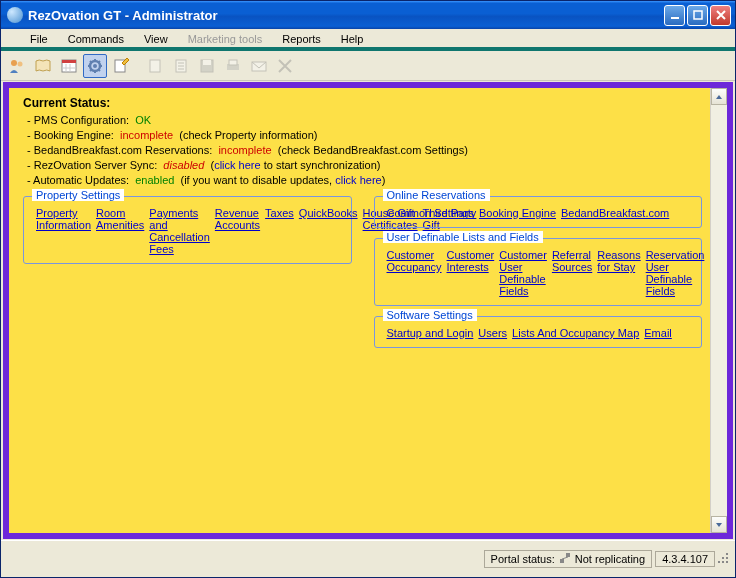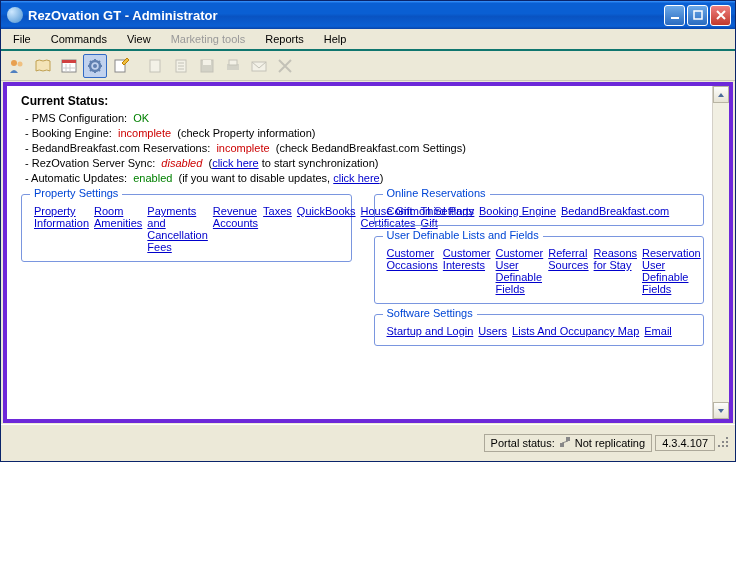--- a/index.html
+++ b/index.html
@@ -5,21 +5,21 @@
   * { box-sizing: border-box; }
   body {
     margin: 0;
     font-family: Tahoma, Arial, sans-serif;
     font-size: 11px;
     background: #fff;
     overflow: hidden;
   }
   .window {
     width: 736px;
-    height: 462px;
+    height: 578px;
     border: 1px solid #0a246a;
     background: #ece9d8;
     display: flex;
     flex-direction: column;
     position: relative;
   }
   .titlebar {
     height: 28px;
     background: linear-gradient(to bottom, #3a95ff 0%, #0a5fd3 8%, #0a5fd3 45%, #0953c2 55%, #0a5fd3 90%, #0843a8 100%);
     display: flex;
@@ -48,24 +48,24 @@
     justify-content: center;
     cursor: pointer;
   }
   .win-btn.close {
     background: linear-gradient(to bottom, #f08080, #c0392b);
   }
   .win-btn svg { width: 12px; height: 12px; }
   .menubar {
     height: 22px;
     background: #ece9d8;
-    border-bottom: 2px solid #0f766e;
+    border-bottom: 4px solid #0f766e;
     display: flex;
     align-items: stretch;
-    padding-left: 2px;
+    padding-left: 19px;
   }
   .menu-item {
     padding: 4px 10px 0 10px;
     font-size: 11px;
     color: #000;
     cursor: default;
   }
   .menu-item.disabled { color: #999; }
   .toolbar {
     height: 30px;
@@ -85,22 +85,22 @@
     border-radius: 2px;
   }
   .tool-btn.active {
     border-color: #316ac5;
     background: #c1d2ee;
   }
   .tool-btn.disabled { opacity: 0.4; }
   .tool-btn svg { width: 18px; height: 18px; }
   .content {
     flex: 1;
-    background: #ffffff;
-    border: 4px solid #6d28d9;
+    background: #fde047;
+    border: 6px solid #6d28d9;
     margin: 1px 2px 1px 2px;
     position: relative;
     overflow: hidden;
     display: flex;
   }
   .scroll-area {
     flex: 1;
     padding: 6px 8px 6px 14px;
     overflow: hidden;
   }
@@ -112,21 +112,20 @@
   .status-line {
     margin: 3px 0 3px 4px;
     font-size: 11px;
   }
   .ok { color: #008000; }
   .incomplete { color: #cc0000; }
   .disabled-red { color: #cc0000; font-style: italic; }
   .enabled { color: #008000; }
   .link {
     color: #0000cc;
-    text-decoration: underline;
     cursor: pointer;
   }
   .columns {
     display: flex;
     gap: 22px;
     margin-top: 10px;
   }
   .col { flex: 1; min-width: 0; }
   .groupbox {
     border: 1px solid #7a96df;
@@ -355,21 +354,21 @@
             <div class="legend">Online Reservations</div>
             <div class="glist">
               <a>Common Settings</a>
               <a>Booking Engine</a>
               <a>BedandBreakfast.com</a>
             </div>
           </div>
           <div class="groupbox">
             <div class="legend">User Definable Lists and Fields</div>
             <div class="glist">
-              <a>Customer Occasions</a>
+              <a>Customer Occupancy</a>
               <a>Customer Interests</a>
               <a>Customer User Definable Fields</a>
               <a>Referral Sources</a>
               <a>Reasons for Stay</a>
               <a>Reservation User Definable Fields</a>
             </div>
           </div>
           <div class="groupbox">
             <div class="legend">Software Settings</div>
             <div class="glist">

